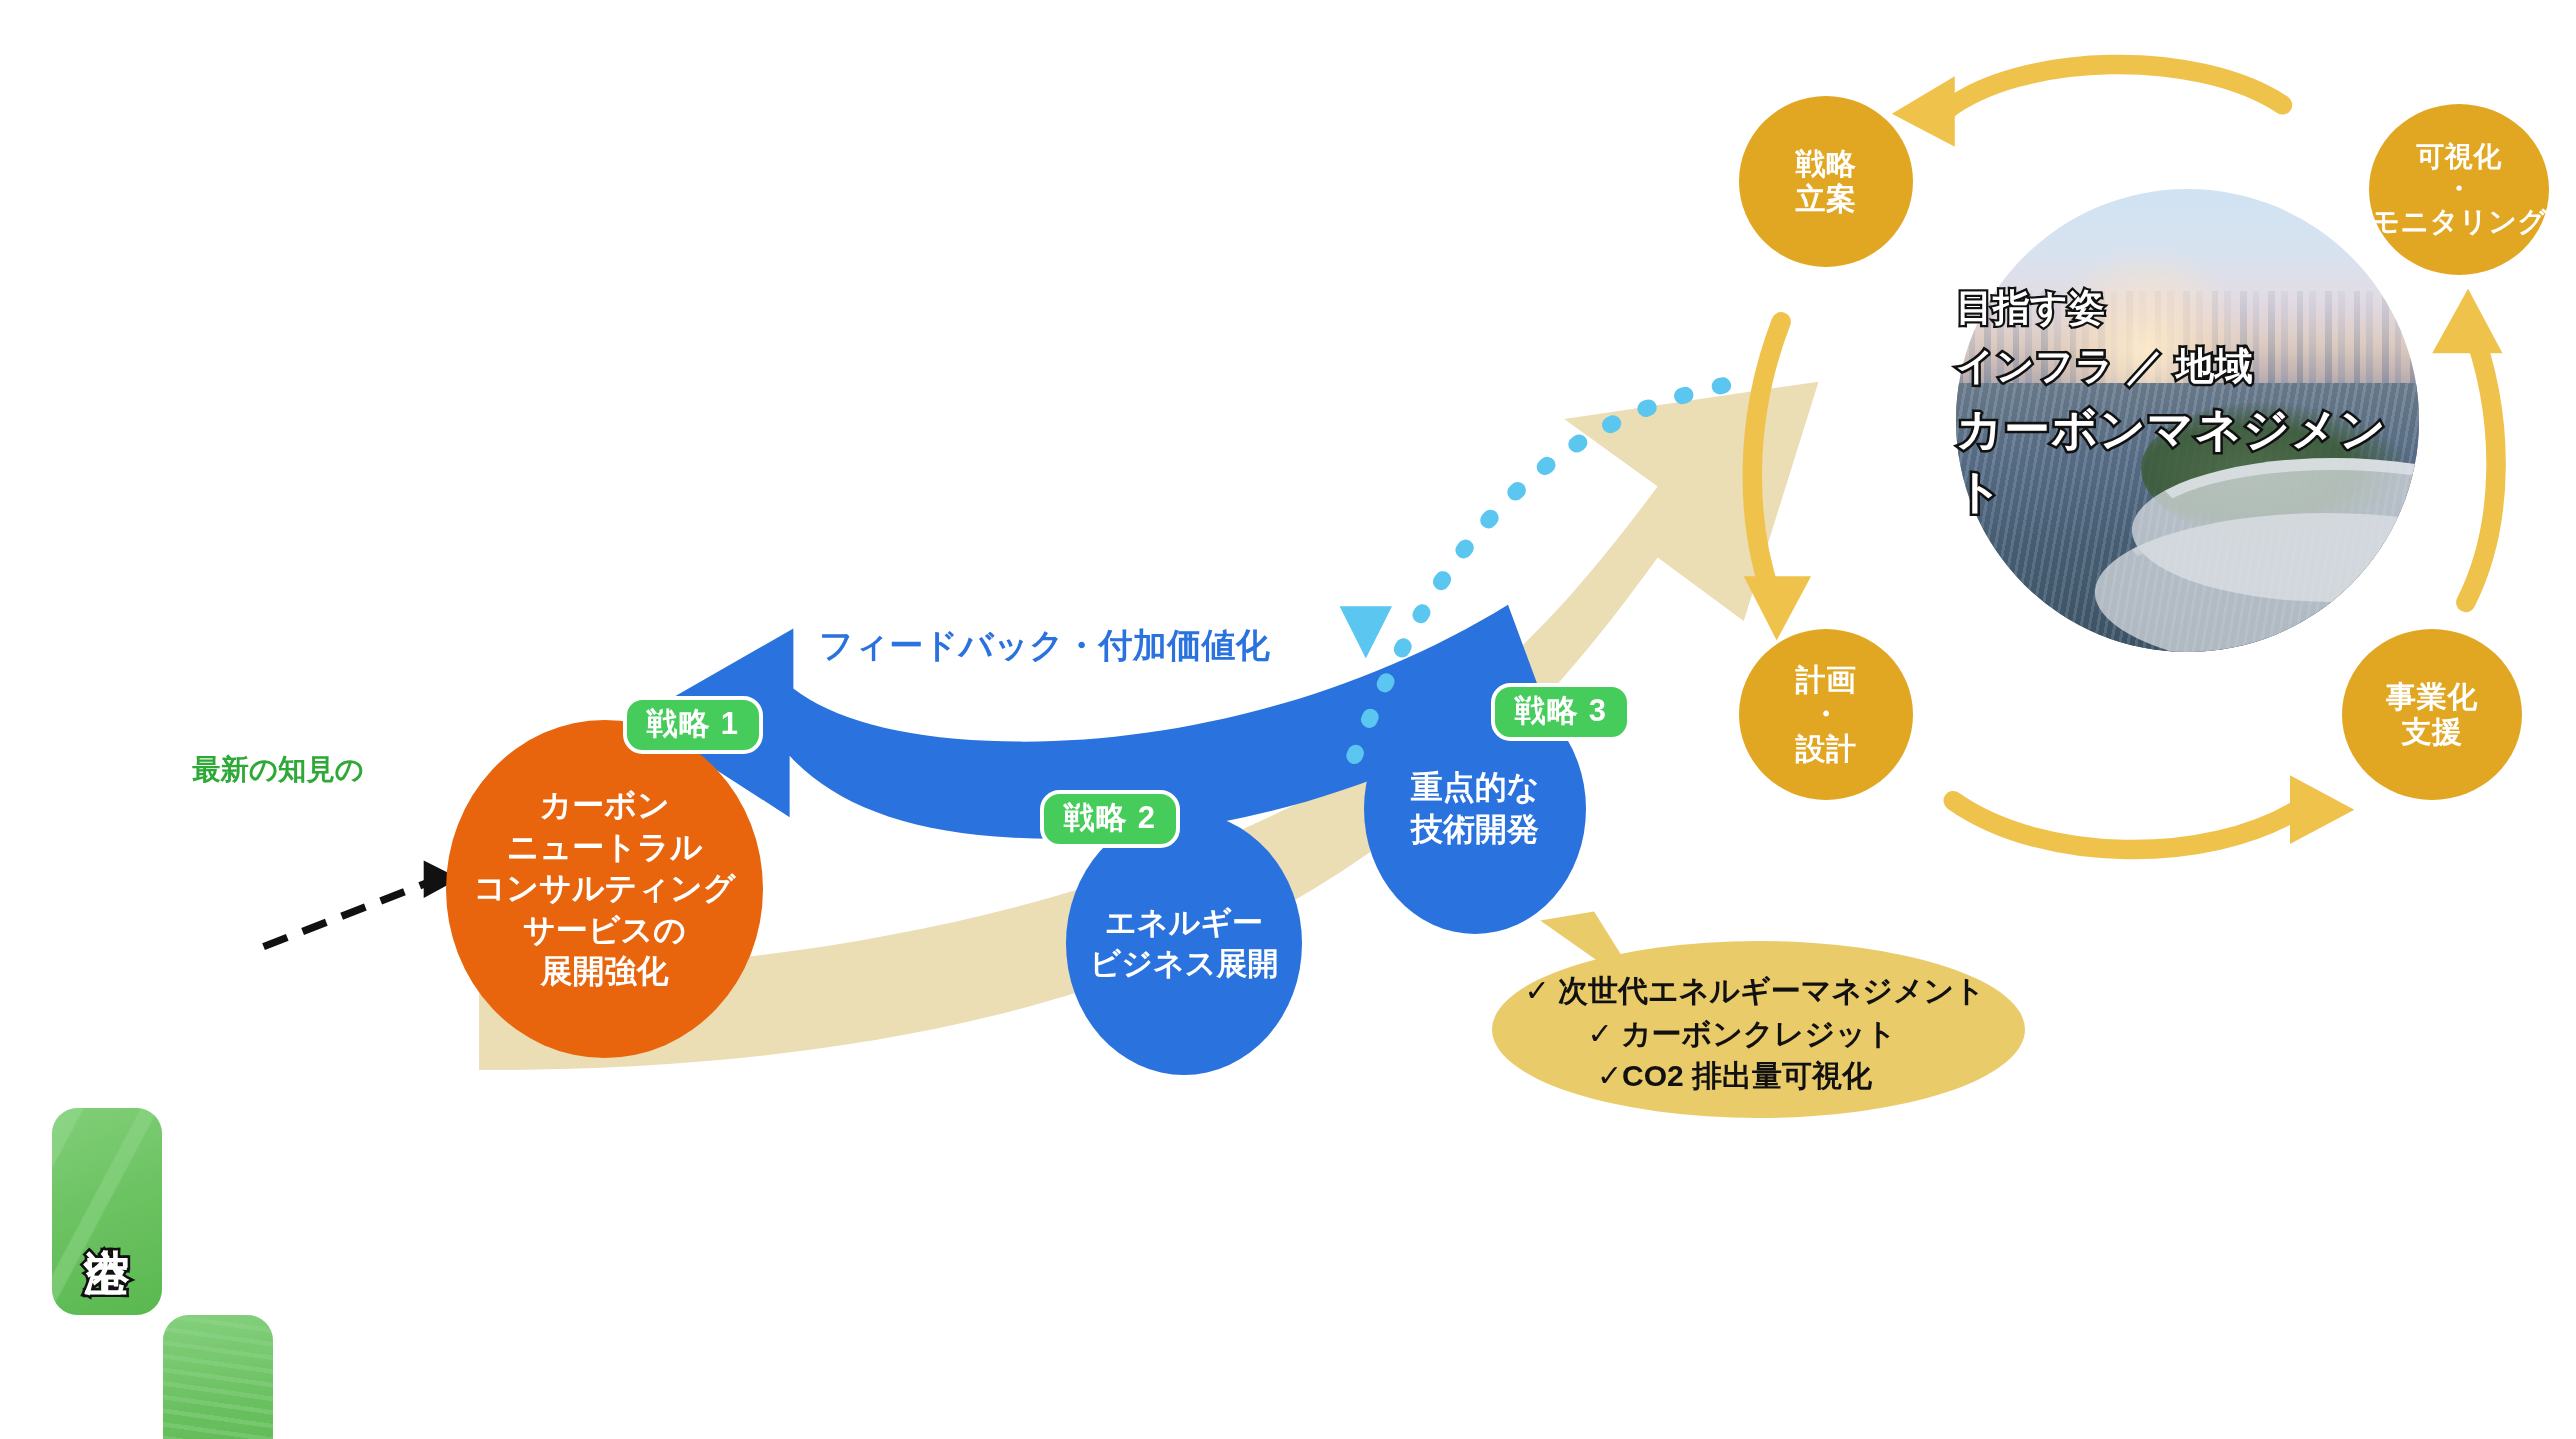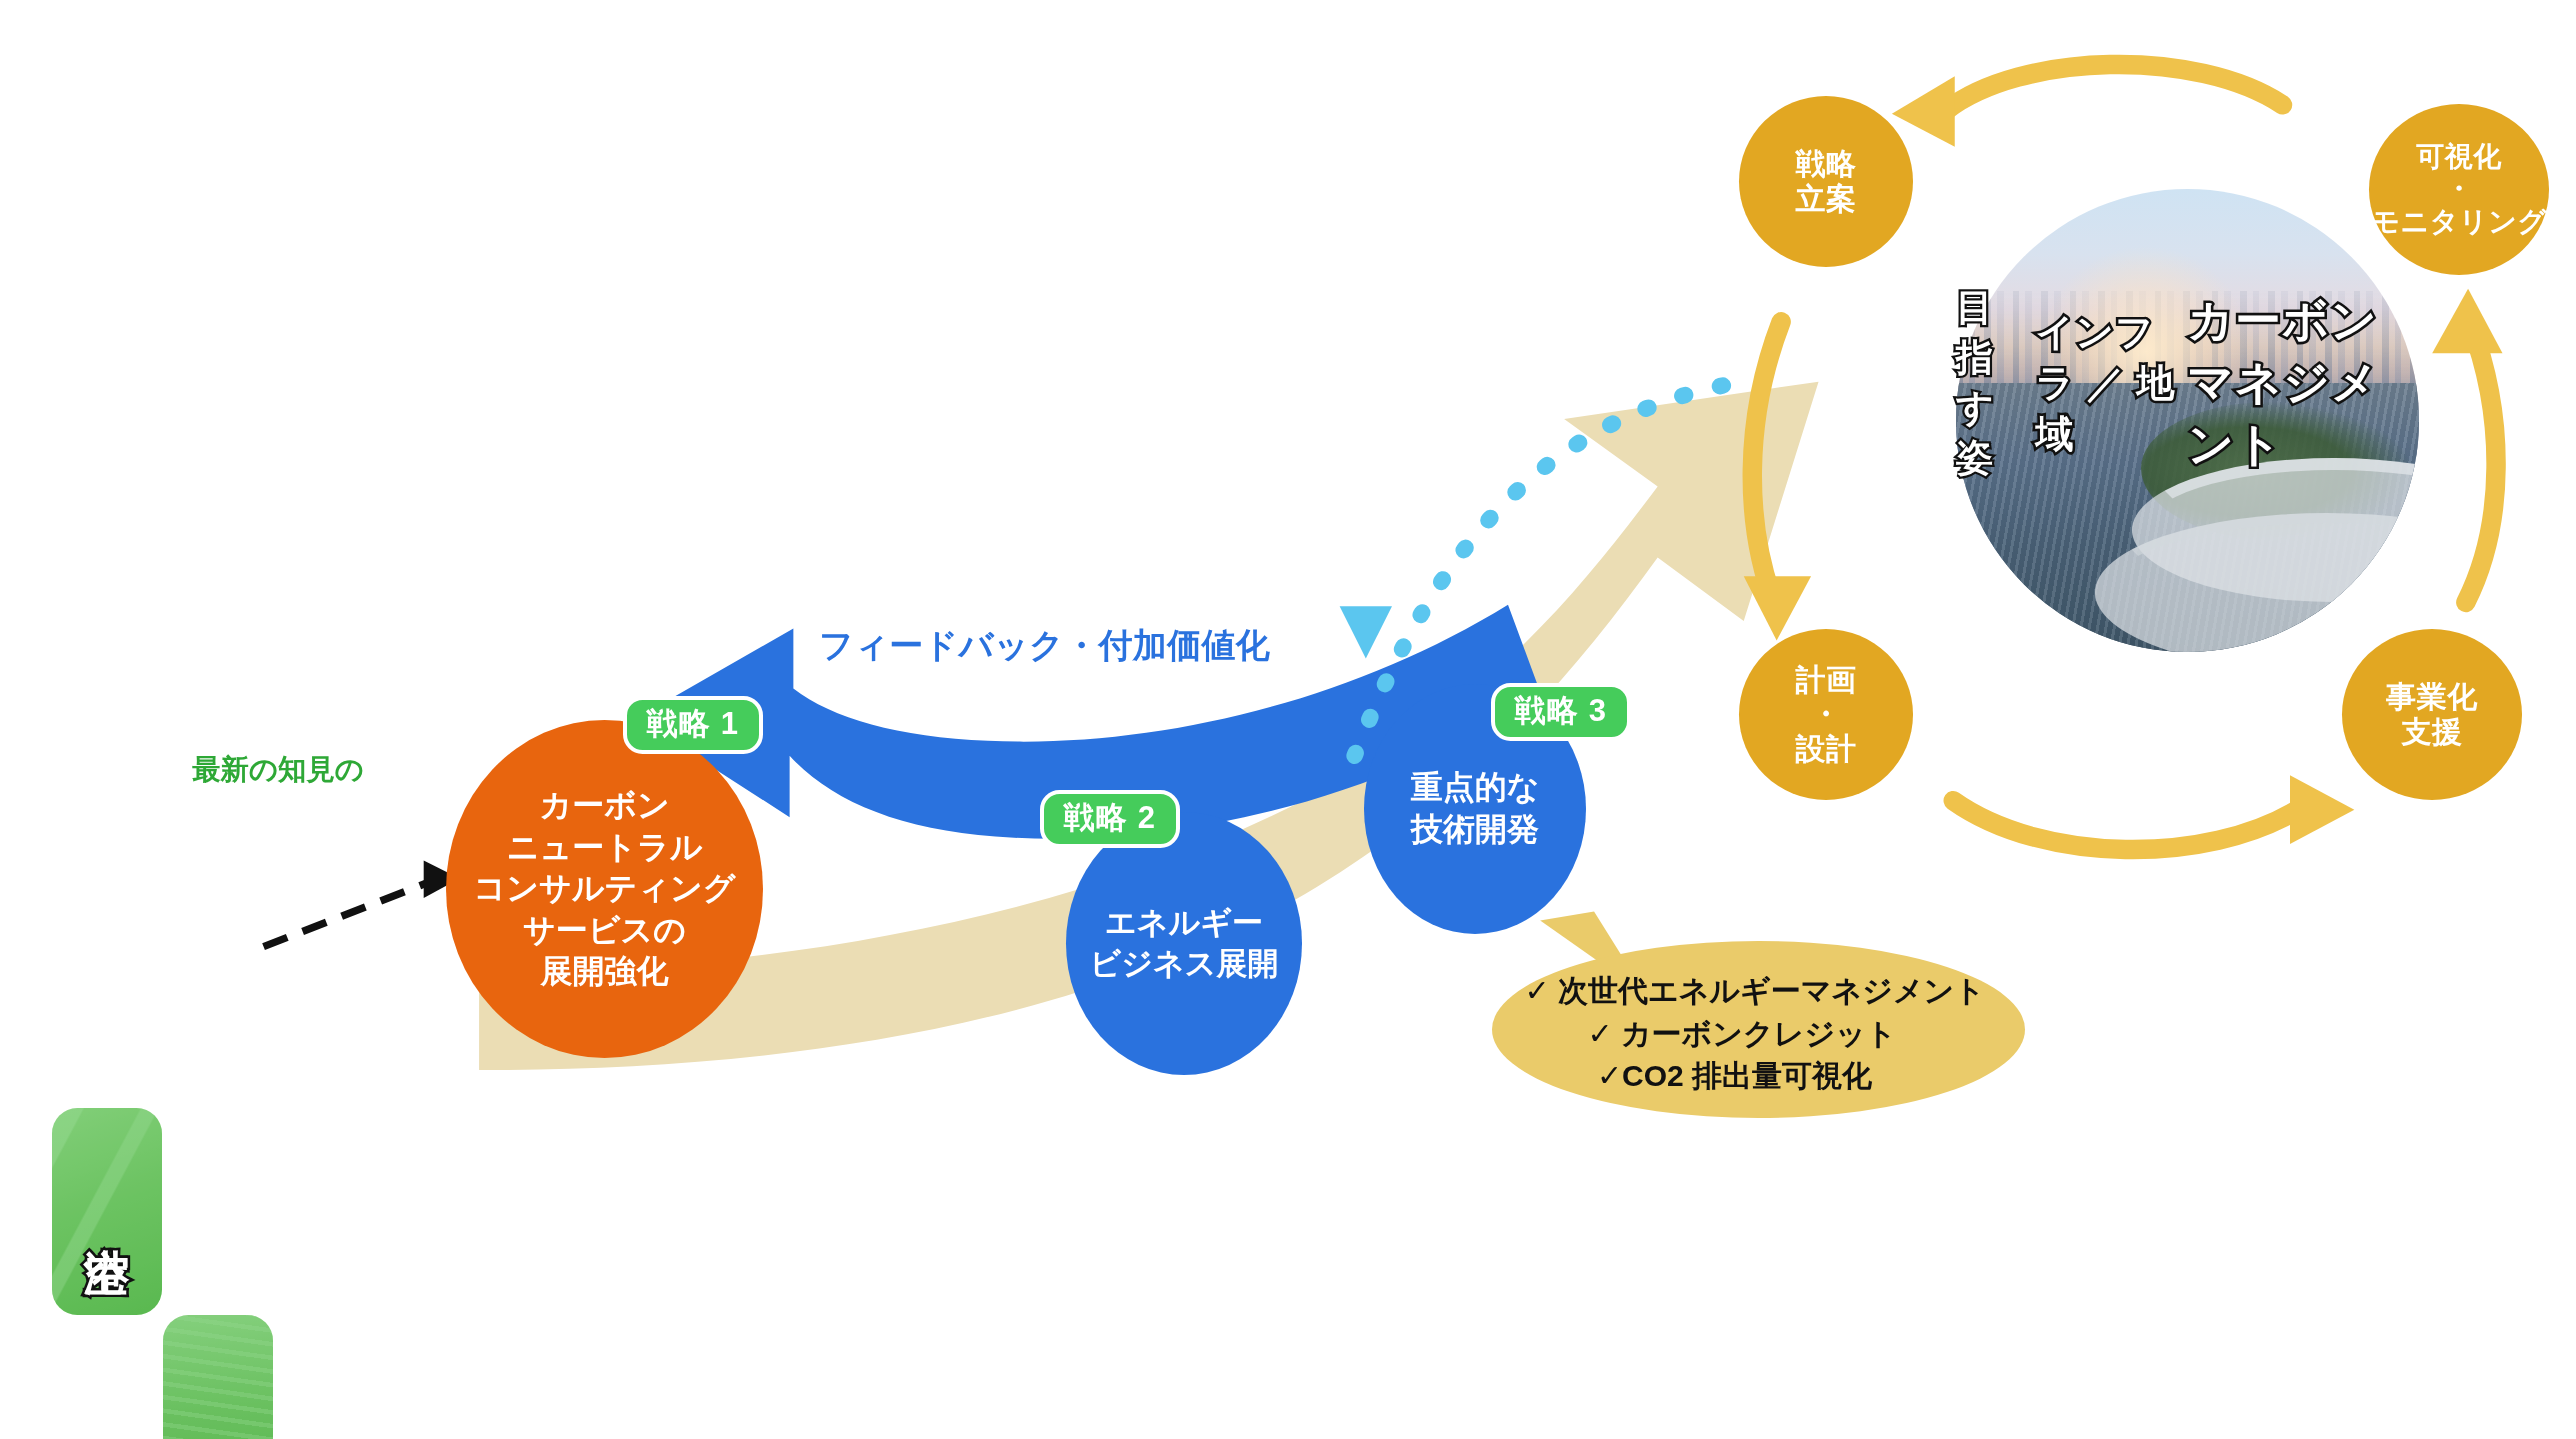--- a/index.html
+++ b/index.html
@@ -72,21 +72,21 @@
         rgba(150,160,185,.45) 12.7px 19.5px, rgba(255,255,255,0) 19.5px 28.4px);
     -webkit-mask-image:linear-gradient(to top, #000 40%, rgba(0,0,0,.25) 100%);
             mask-image:linear-gradient(to top, #000 40%, rgba(0,0,0,.25) 100%);
   }
   #hero-circle .glow{
     position:absolute;left:18%;top:12%;width:46%;height:46%;
     background:radial-gradient(circle, rgba(255,236,205,.95) 0%, rgba(255,228,195,.45) 40%, rgba(255,255,255,0) 70%);
   }
   #hero-text{
     left:1956px;top:283px;width:463px;
-    display:flex;flex-direction:row;align-items:center;gap:7.5px;
+    display:flex;flex-direction:column;align-items:flex-start;gap:7.5px;
     z-index:6;
   }
   #hero-text .l1{font-size:37px;}
   #hero-text .l2{font-size:38px;}
   #hero-text .l3{font-size:46px;}
   #hero-text .l4{font-size:46px;}
 
   
   .cyc{
     border-radius:50%;

